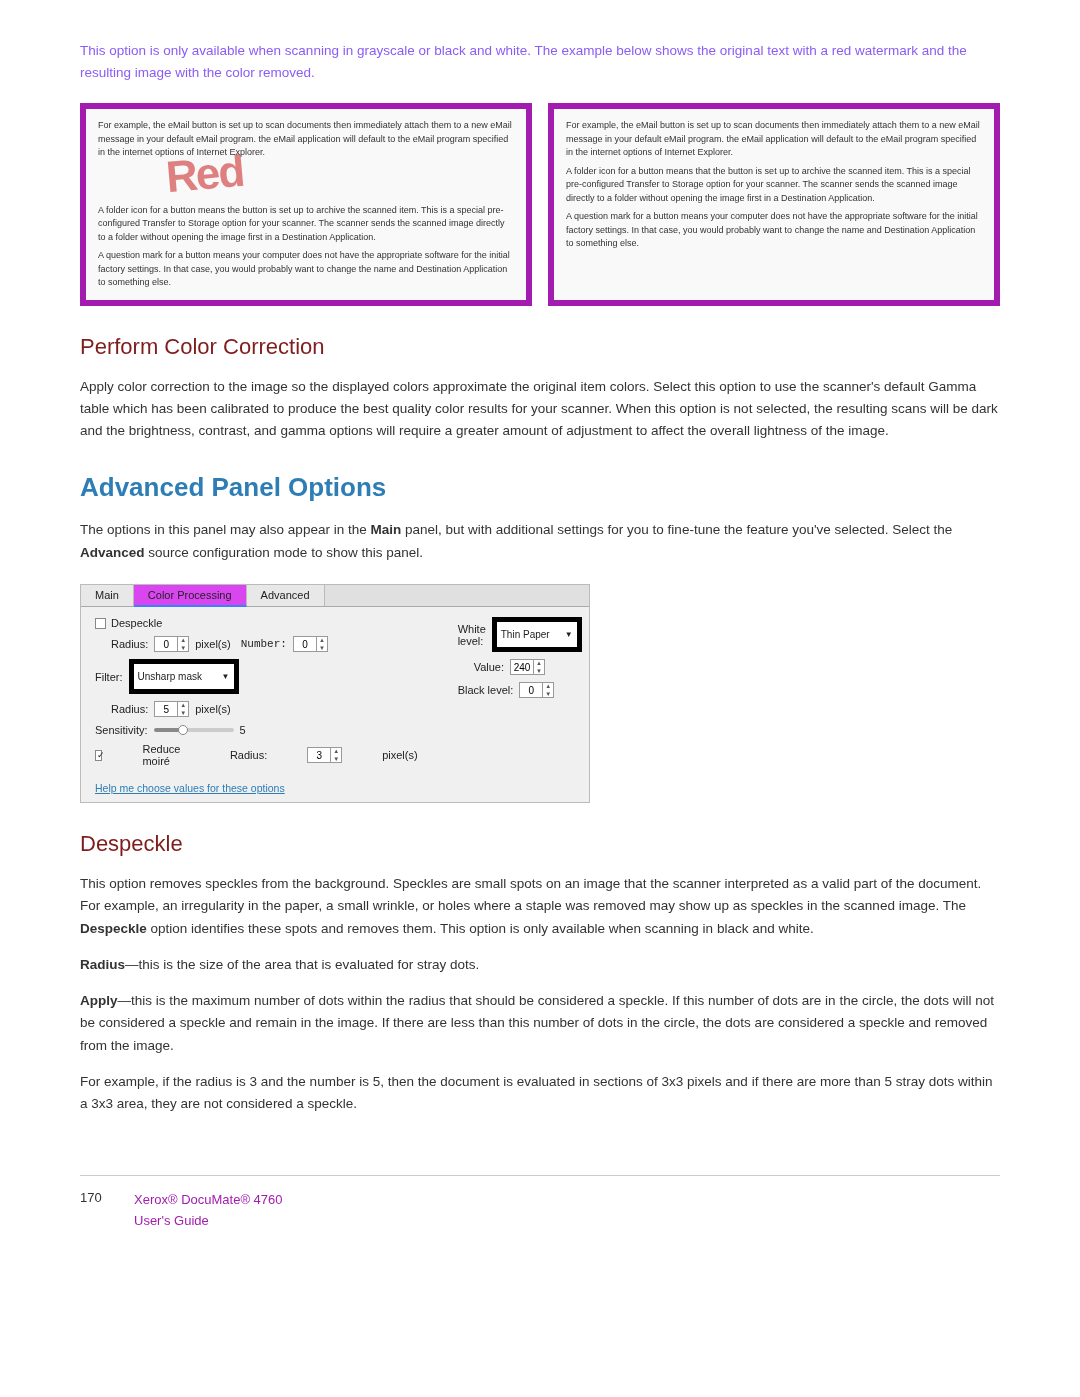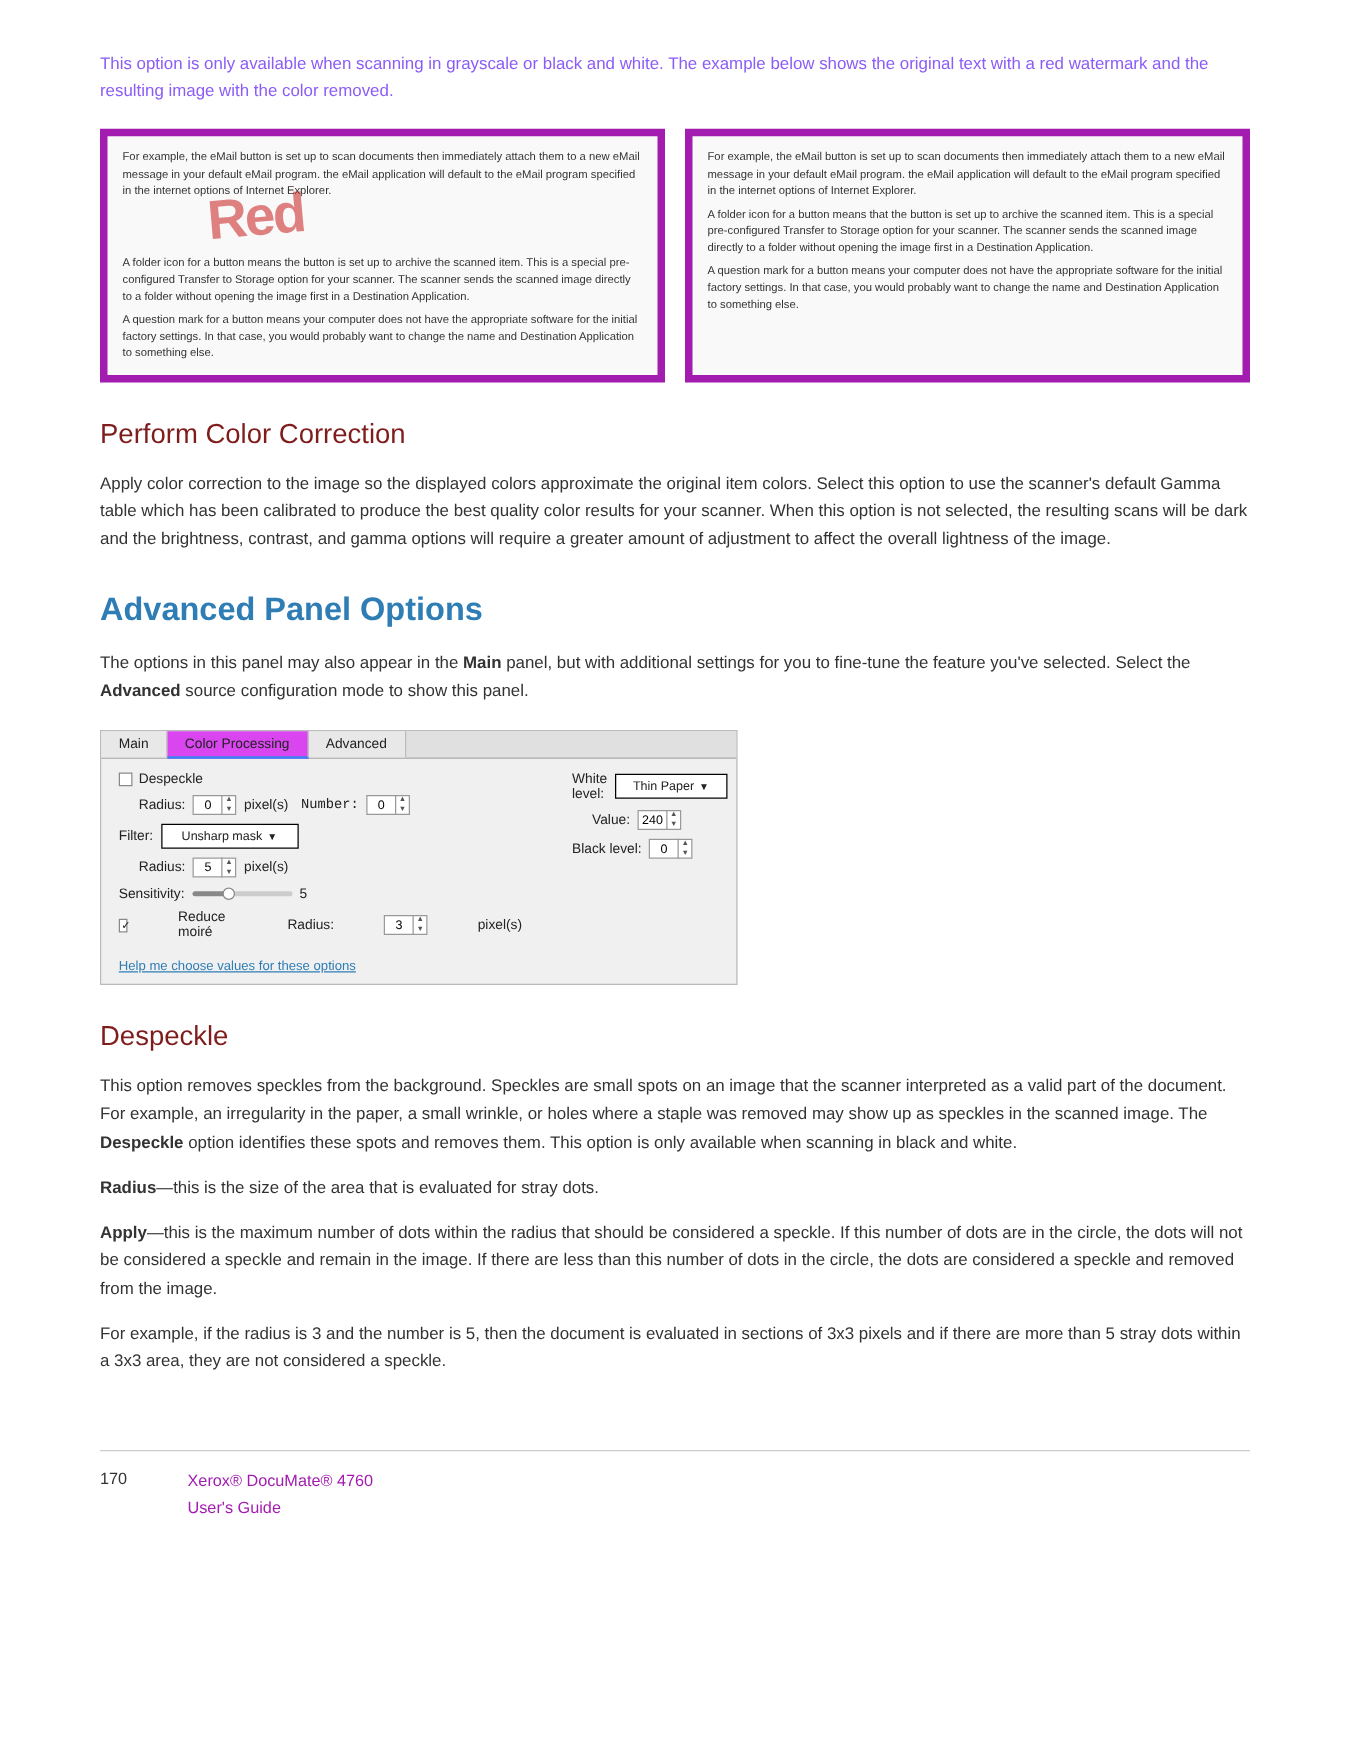--- a/index.html
+++ b/index.html
@@ -187,28 +187,28 @@
 
     .fake-spinner-arrows span {
       font-size: 6px;
       line-height: 8px;
       padding: 0 2px;
       cursor: pointer;
       color: #555;
     }
 
     .fake-select {
-      border: 1px solid #000000;
+      border: 5px solid #000000;
       background: #fff;
-      height: 20px;
+      height: 35px;
       font-size: 10px;
       padding: 0 4px;
       display: inline-flex;
       align-items: center;
-      justify-content: center;
+      justify-content: space-between;
       min-width: 110px;
     }
 
     .fake-select .arrow {
       font-size: 8px;
       margin-left: 4px;
     }
 
     .fake-slider-container {
       display: flex;
@@ -246,21 +246,21 @@
 
     .bold {
       font-weight: bold;
     }
 
     .footer {
       margin-top: 60px;
       border-top: 1px solid #ccc;
       padding-top: 14px;
       display: flex;
-      gap: 20px;
+      gap: 4px;
       align-items: flex-start;
     }
 
     .footer-page {
       font-size: 13px;
       color: #333;
       min-width: 50px;
     }
 
     .footer-product {

